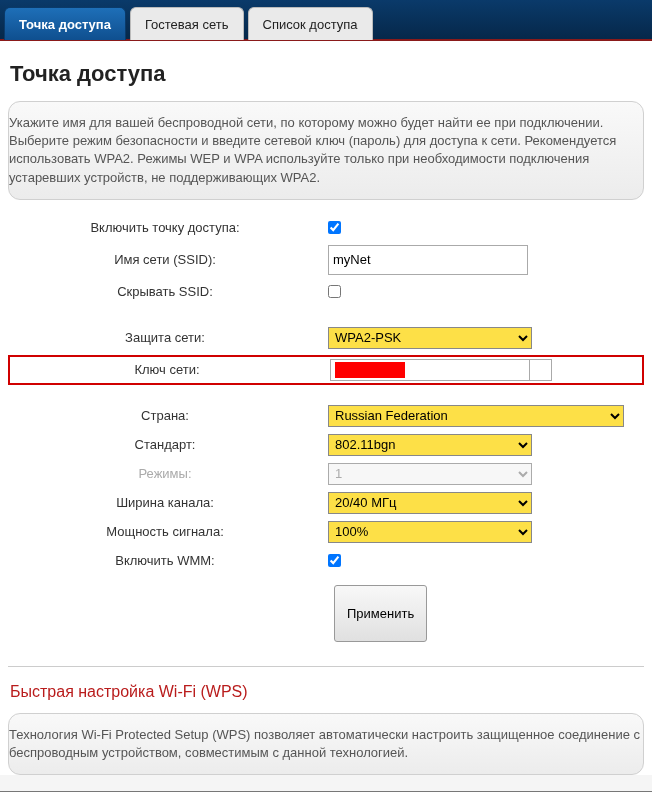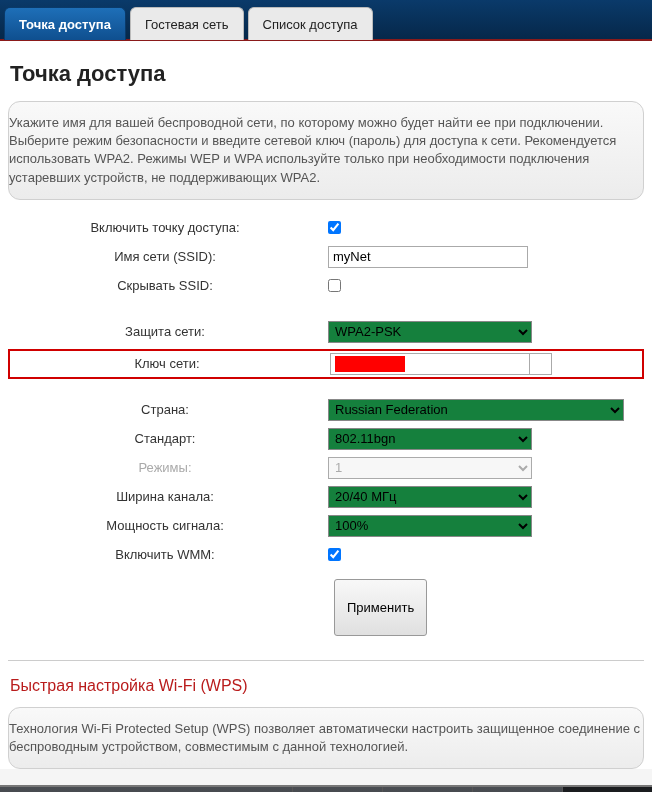--- a/index.html
+++ b/index.html
@@ -66,30 +66,30 @@
     flex: 0 0 320px;
     text-align: center;
     padding-right: 6px;
     color: #333;
     font-size: 13px;
   }
   .form-label.disabled { color: #aaa; }
   .form-control { flex: 1; display: flex; align-items: center; }
   .form-control input[type=text] {
     font-size: 13px;
-    padding: 8px 4px;
+    padding: 14px 4px;
     border: 1px solid #aaa;
     background: #fff;
     height: 22px;
   }
   .form-control select {
     font-size: 13px;
     padding: 1px 2px;
     border: 1px solid #888;
-    background: #15803d;
+    background: #fde047;
     height: 22px;
   }
   .form-control select:disabled { color: #888; background: #f5f5f5; }
   .gap-row { height: 12px; }
   .highlight-row {
     border: 2px solid #d00000;
     padding: 2px 0;
     margin: 2px 0;
   }
   .redacted {

